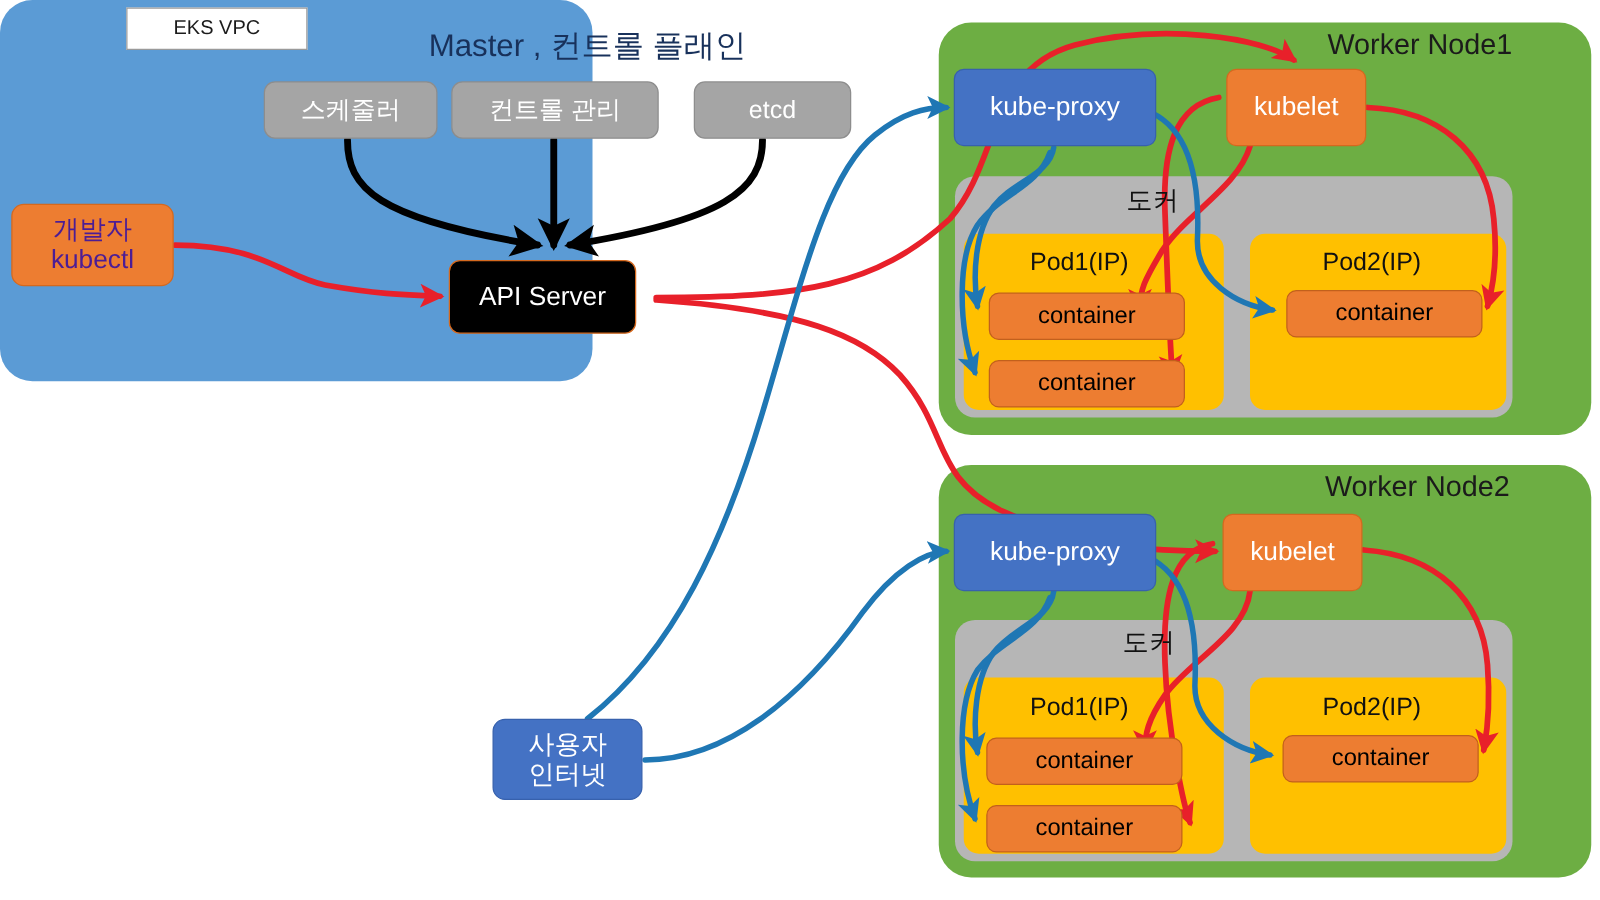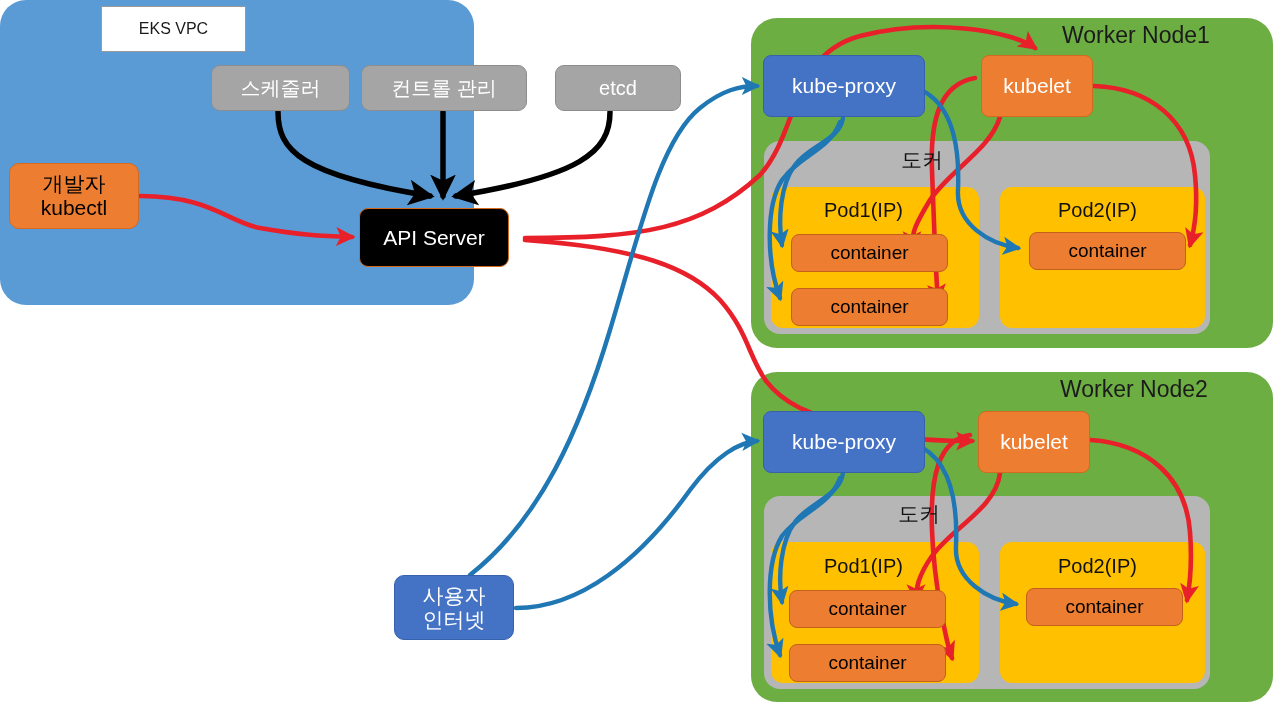--- a/index.html
+++ b/index.html
@@ -30,21 +30,21 @@
     display: flex;
     align-items: center;
     justify-content: center;
     text-align: center;
     line-height: 1.12;
   }
 
   
   .vpc-label {
     left: 101px; top: 6px;
-    width: 145px; height: 46px;
+    width: 145px; height: 34px;
     background: #ffffff;
     border: 1px solid #9a9a9a;
     color: #1b1b1b;
     font-size: 16px;
     z-index: 9;
   }
 
   
   .master-panel {
     left: 233px; top: 8px;
@@ -86,21 +86,21 @@
     z-index: 6;
   }
 
   
   .dev-box {
     left: 9px; top: 163px;
     width: 130px; height: 66px;
     background: #ED7D31;
     border: 1px solid #d4691f;
     border-radius: 10px;
-    color: #000000;
+    color: #4c1d95;
     font-size: 21px;
     z-index: 6;
     flex-direction: column;
   }
   .user-box {
     left: 394px; top: 575px;
     width: 120px; height: 65px;
     background: #4472C4;
     border: 1px solid #3761ad;
     border-radius: 10px;
@@ -275,20 +275,21 @@
       <path d="M916,88 C950,100 960,140 958,190 C956,225 990,244 1018,248" marker-end="url(#ah-blue)"></path>
 
       <path d="M843,473 C840,496 810,502 795,522 C780,542 778,578 782,602" marker-end="url(#ah-blue)"></path>
       <path d="M840,478 C830,506 800,512 782,536 C766,562 766,616 780,655" marker-end="url(#ah-blue)"></path>
       <path d="M914,444 C948,456 958,496 956,546 C954,580 988,600 1016,604" marker-end="url(#ah-blue)"></path>
     </g>
   </svg>
 
   <div class="box vpc-label">EKS VPC</div>
 
+  <div class="master-title">Master , 컨트롤 플래인</div>
 
   <div class="box cp-box cp-scheduler">스케줄러</div>
   <div class="box cp-box cp-controller">컨트롤 관리</div>
   <div class="box cp-box cp-etcd">etcd</div>
 
   <div class="box api-server">API Server</div>
 
   <div class="box dev-box">
     <span class="line2">개발자</span>
     <span class="line2">kubectl</span>

